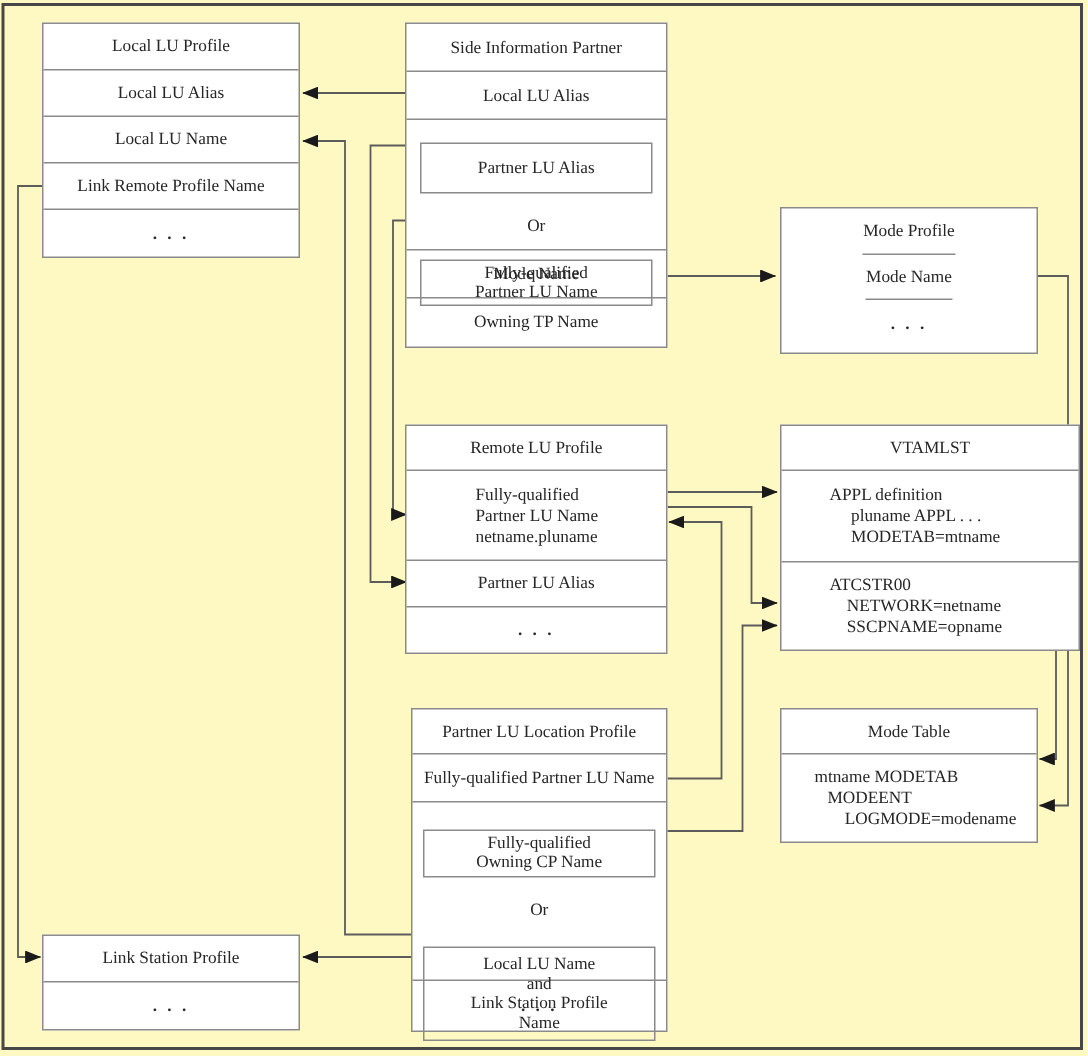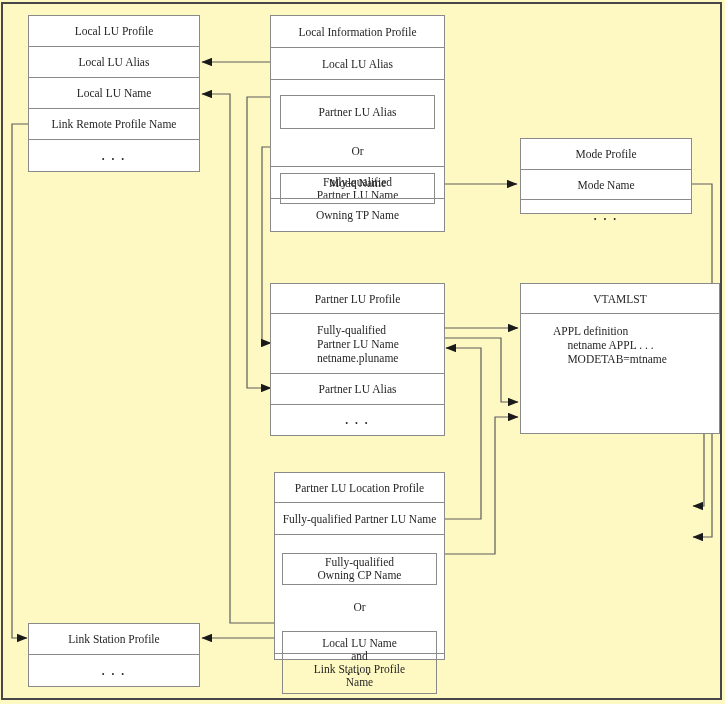--- a/index.html
+++ b/index.html
@@ -66,68 +66,77 @@
 
   <div class="box" style="left:28px; top:15px; width:172px; height:157px;">
     <div class="row" style="height:31px;">Local LU Profile</div>
     <div class="row" style="height:31px;">Local LU Alias</div>
     <div class="row" style="height:31px;">Local LU Name</div>
     <div class="row" style="height:31px;">Link Remote Profile Name</div>
     <div class="row dots" style="height:31px;">. . .</div>
   </div>
 
   <div class="box" style="left:270px; top:15px; width:175px; height:217px;">
-    <div class="row" style="height:32px;">Local Information Profile</div>
+    <div class="row" style="height:32px;">Side Information Partner</div>
     <div class="row" style="height:32px;">Local LU Alias</div>
     <div class="row group" style="height:87px;">
       <div class="inset" style="height:34px; margin-top:1px;">Partner LU Alias</div>
       <div class="or-label">Or</div>
       <div class="inset" style="height:31px;">Fully-qualified
 Partner LU Name</div>
     </div>
     <div class="row" style="height:32px;">Mode Name</div>
     <div class="row" style="height:32px;">Owning TP Name</div>
   </div>
 
-  <div class="box" style="left:520px; top:138px; width:172px; height:76px;">
+  <div class="box" style="left:520px; top:138px; width:172px; height:98px;align-items:center;">
     <div class="row" style="height:31px;">Mode Profile</div>
     <div class="row" style="height:30px;">Mode Name</div>
     <div class="row dots" style="height:31px;">. . .</div>
   </div>
 
   <div class="box" style="left:270px; top:283px; width:175px; height:153px;">
-    <div class="row" style="height:30px;">Partner LU Profile</div>
+    <div class="row" style="height:30px;">Remote LU Profile</div>
     <div class="row body" style="height:60px; padding-left:46px;">Fully-qualified
 Partner LU Name
 netname.pluname</div>
     <div class="row" style="height:31px;">Partner LU Alias</div>
     <div class="row dots" style="height:30px;">. . .</div>
   </div>
 
   <div class="box" style="left:520px; top:283px; width:200px; height:151px;">
     <div class="row" style="height:30px;">VTAMLST</div>
     <div class="row body" style="height:61px; padding-left:32px;">APPL definition
-     netname APPL . . .
+     pluname APPL . . .
      MODETAB=mtname</div>
+    <div class="row body" style="height:58px; padding-left:32px;">ATCSTR00
+    NETWORK=netname
+    SSCPNAME=opname</div>
   </div>
 
-  <div class="box" style="left:274px; top:472px; width:171px; height:188px;">
+  <div class="box" style="left:274px; top:472px; width:171px; height:216px;">
     <div class="row" style="height:30px;">Partner LU Location Profile</div>
     <div class="row" style="height:32px;">Fully-qualified Partner LU Name</div>
     <div class="row group" style="height:119px;">
       <div class="inset" style="height:32px; margin-top:4px;">Fully-qualified
 Owning CP Name</div>
       <div class="or-label">Or</div>
       <div class="inset" style="height:63px; margin-top:2px;">Local LU Name
 and
 Link Station Profile
 Name</div>
     </div>
     <div class="row dots" style="height:33px;">. . .</div>
   </div>
 
+  <div class="box" style="left:520px; top:472px; width:172px; height:90px;">
+    <div class="row" style="height:30px;">Mode Table</div>
+    <div class="row body" style="height:58px; padding-left:22px;">mtname MODETAB
+   MODEENT
+       LOGMODE=modename</div>
+  </div>
 
   <div class="box" style="left:28px; top:623px; width:172px; height:64px;">
     <div class="row" style="height:31px;">Link Station Profile</div>
     <div class="row dots" style="height:31px;">. . .</div>
   </div>
 
 </div>
 
 </body></html>

